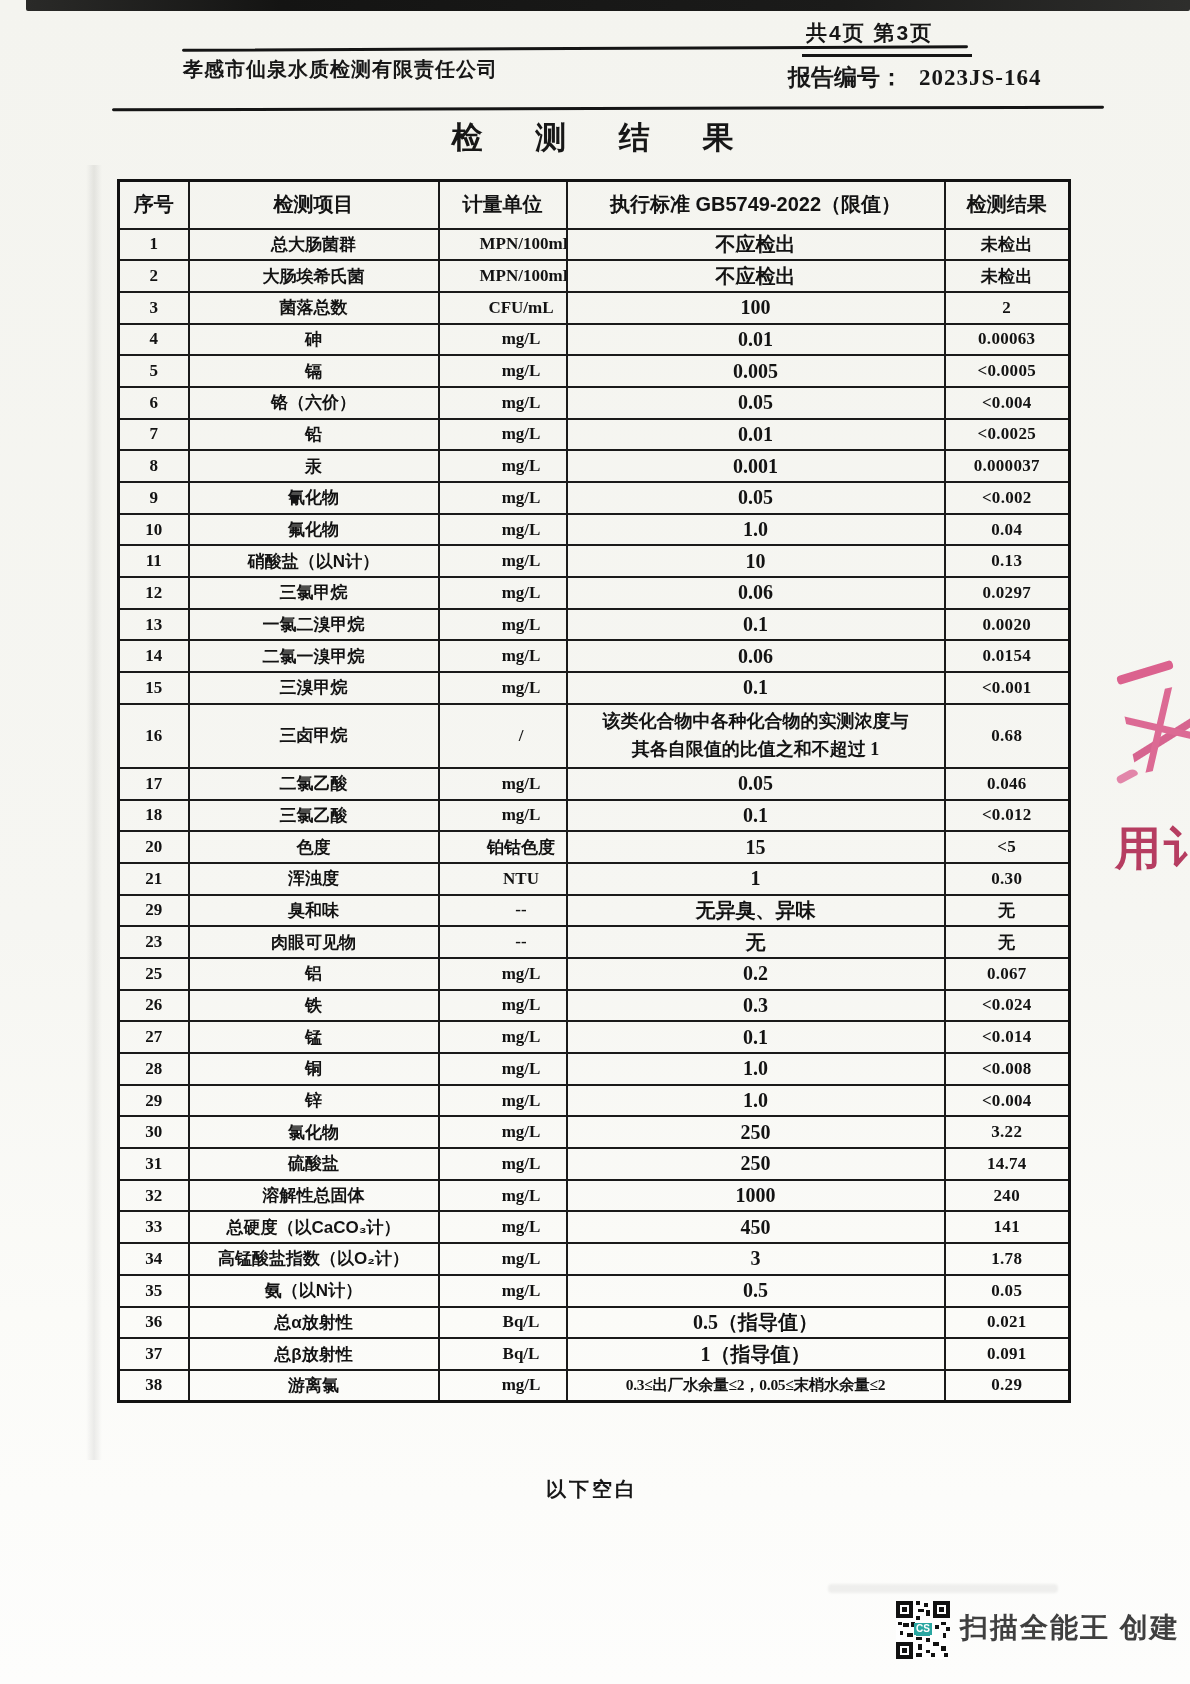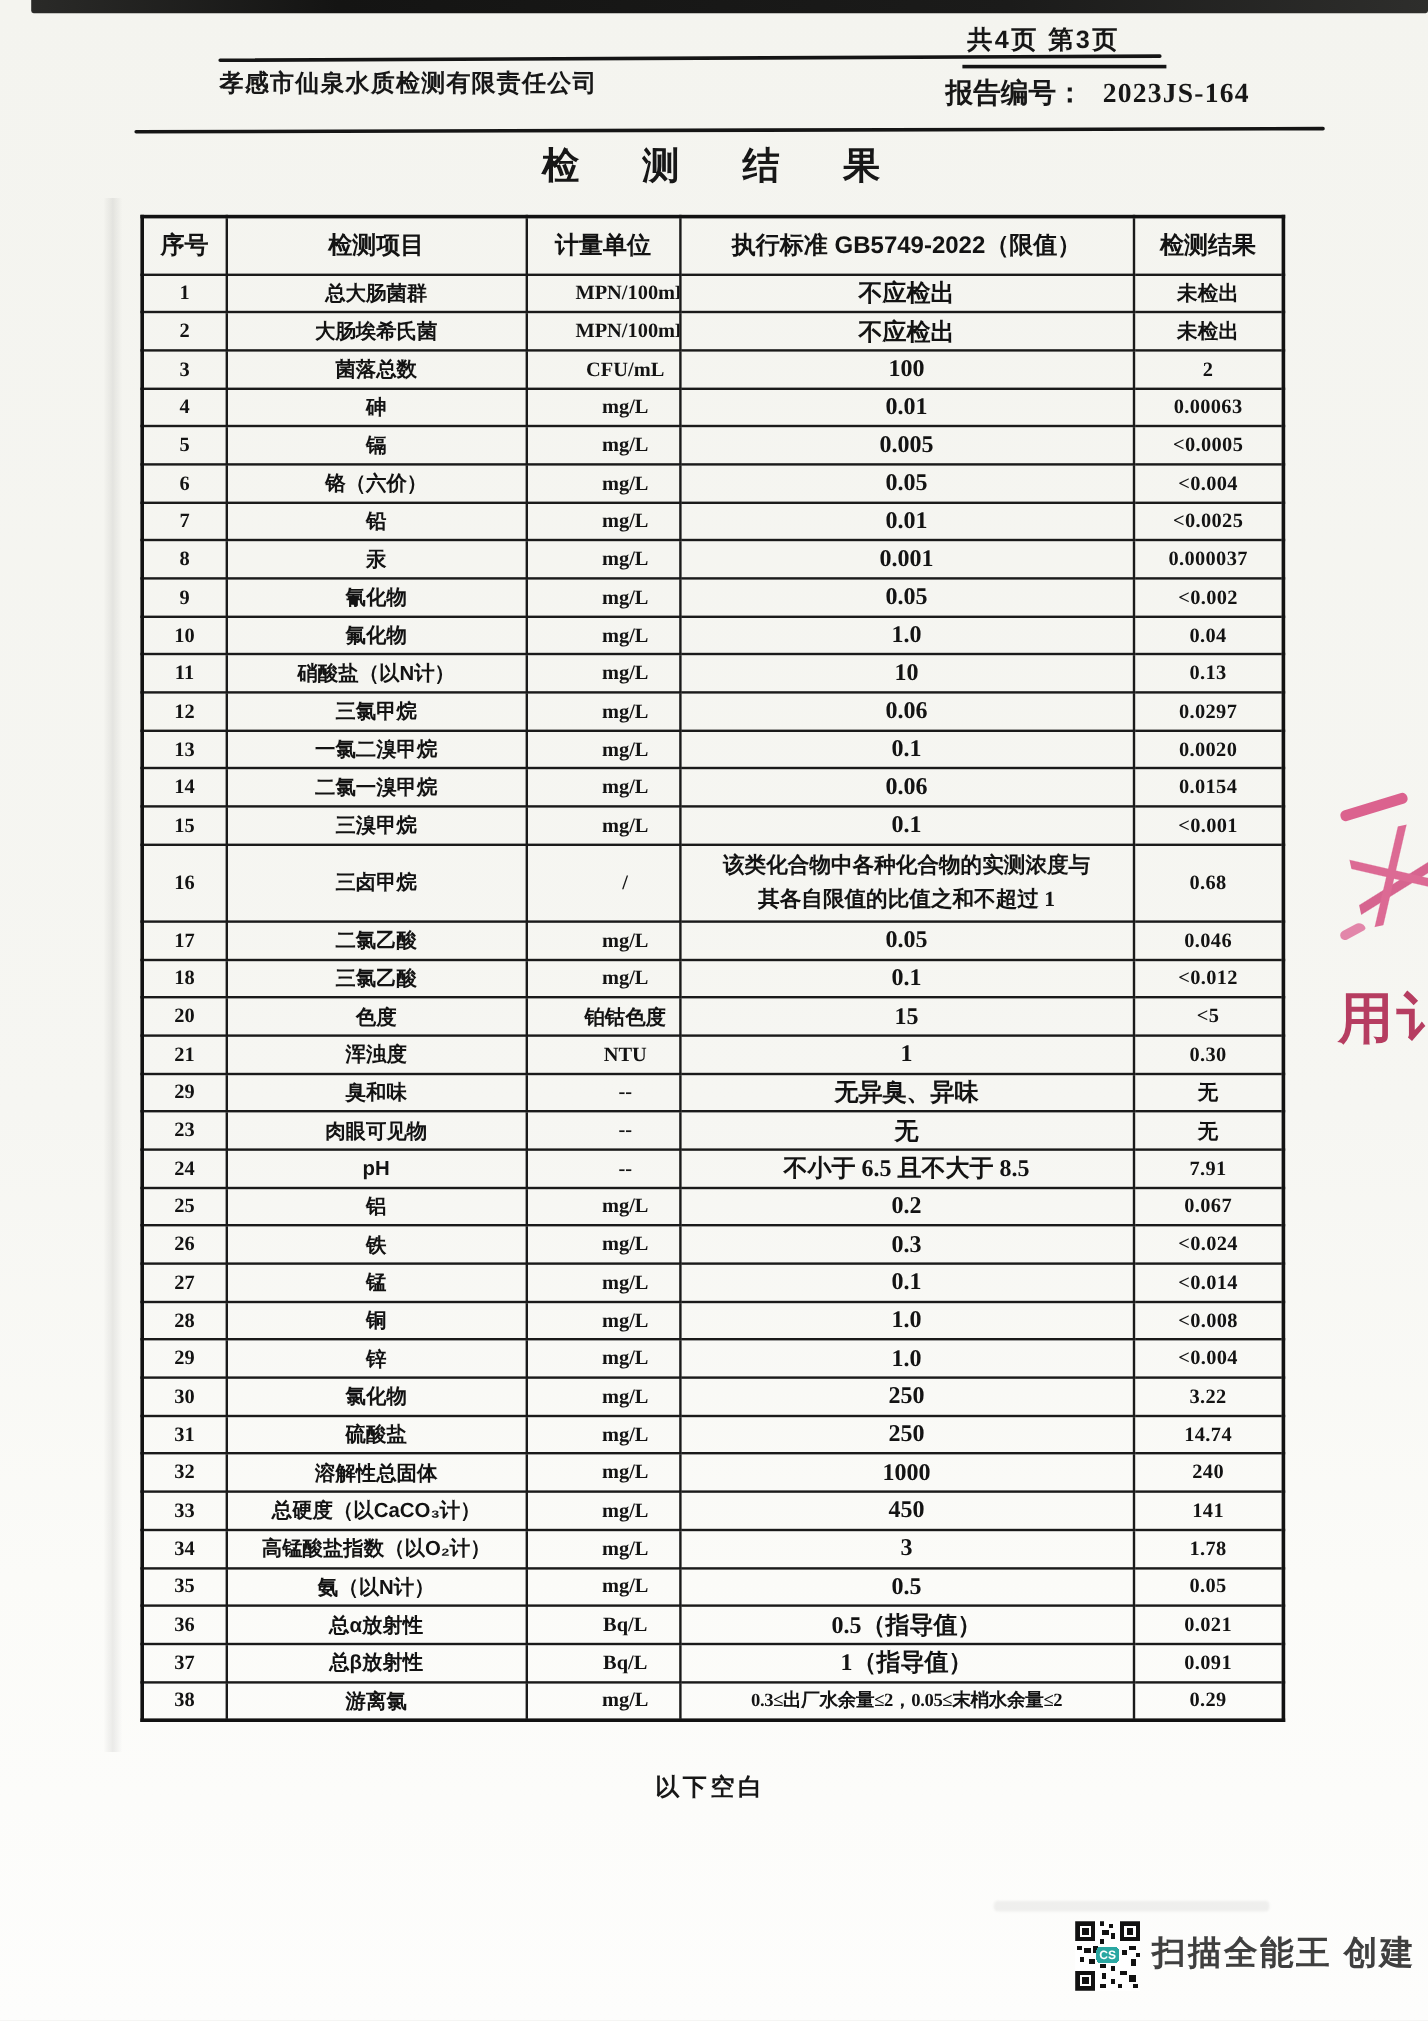--- a/index.html
+++ b/index.html
@@ -299,27 +299,20 @@
           <td class="c-unit">--</td>
           <td class="c-std">无异臭、异味</td>
           <td class="c-res">无</td>
         </tr>
         <tr>
           <td class="c-no">23</td>
           <td class="c-item">肉眼可见物</td>
           <td class="c-unit">--</td>
           <td class="c-std">无</td>
           <td class="c-res">无</td>
-        </tr>
-        <tr>
-          <td class="c-no">24</td>
-          <td class="c-item">pH</td>
-          <td class="c-unit">--</td>
-          <td class="c-std">不小于 6.5 且不大于 8.5</td>
-          <td class="c-res">7.91</td>
         </tr>
         <tr>
           <td class="c-no">25</td>
           <td class="c-item">铝</td>
           <td class="c-unit">mg/L</td>
           <td class="c-std">0.2</td>
           <td class="c-res">0.067</td>
         </tr>
         <tr>
           <td class="c-no">26</td>

